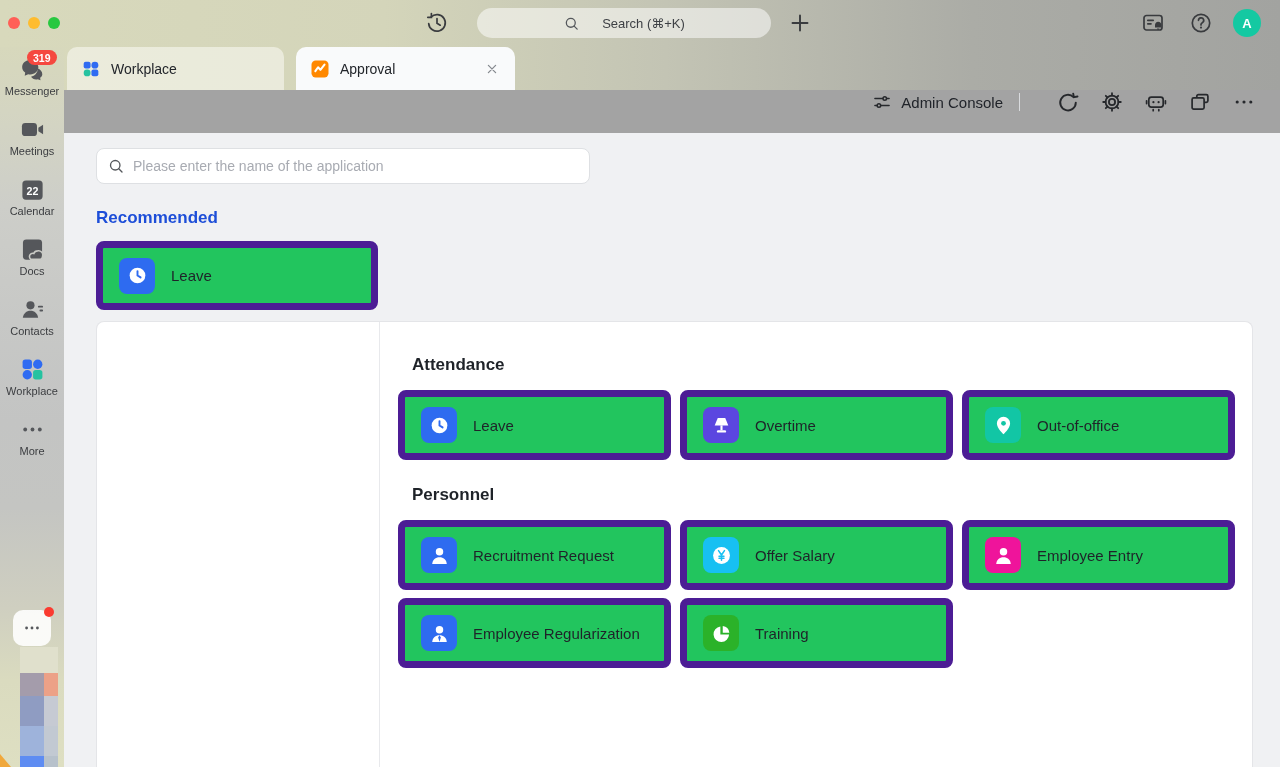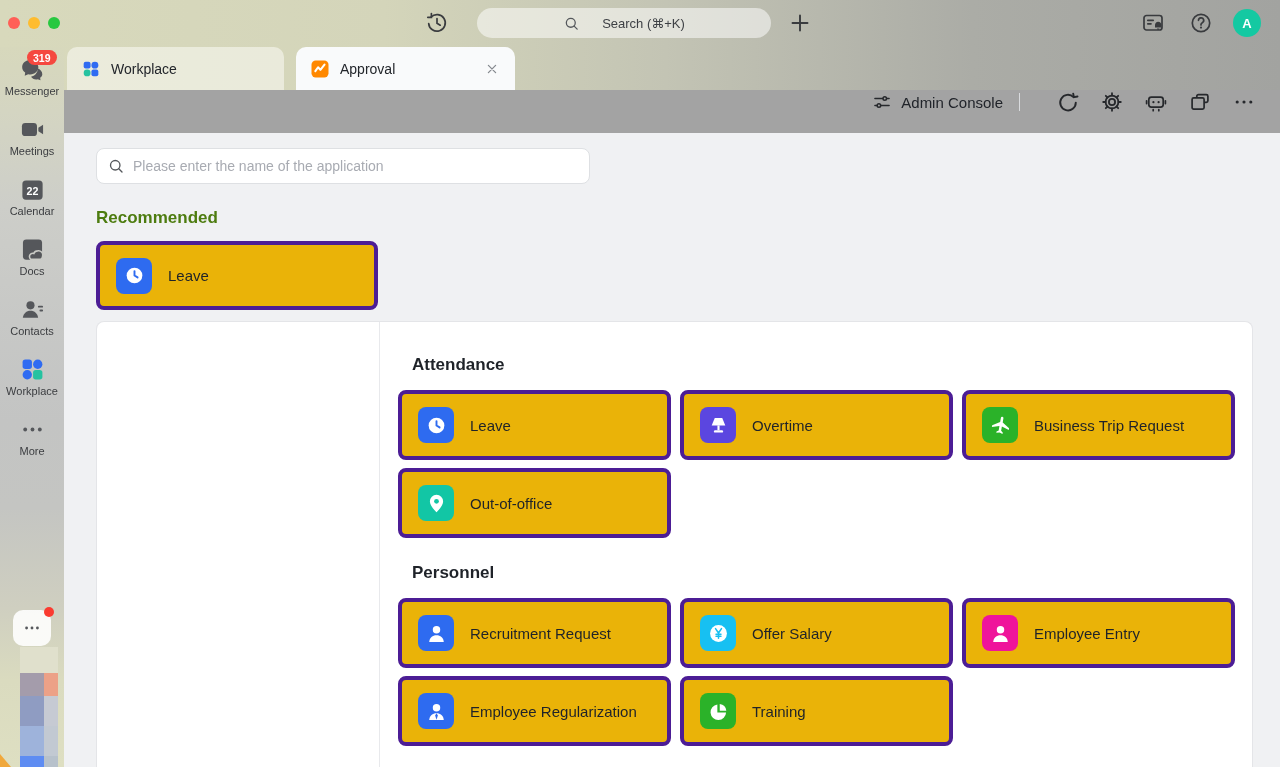--- a/index.html
+++ b/index.html
@@ -72,23 +72,23 @@
   .icon-btn{width:24px;height:24px;margin-left:20px;cursor:pointer}
   .icon-btn:first-of-type{margin-left:0}
 
   .content{padding:15px 27px 0 32px;height:calc(100% - 43px);box-sizing:border-box;overflow:hidden}
   .search-box{width:494px;height:36px;background:#fff;border:1px solid #dee0e3;border-radius:8px;
     display:flex;align-items:center;padding:0 10px;gap:6px;box-sizing:border-box}
   .search-box .ic{width:18px;height:18px;flex:none}
   .search-box input{border:none;outline:none;flex:1;font-size:14px;color:#1f2329;background:transparent;
     font-family:"Liberation Sans","DejaVu Sans",sans-serif}
   .search-box input::placeholder{color:#a8abb2}
-  .h-section{font-size:17px;font-weight:700;color:#4d7c0f;margin:23px 0 0;line-height:22px}
-
-  .app-card{background:#eab308;border:4px solid #4c1d95;border-radius:8px;display:flex;align-items:center;
+  .h-section{font-size:17px;font-weight:700;color:#1d4ed8;margin:23px 0 0;line-height:22px}
+
+  .app-card{background:#22c55e;border:7px solid #4c1d95;border-radius:8px;display:flex;align-items:center;
     padding:0 16px;gap:16px;box-sizing:border-box;cursor:pointer}
   .rec-card{width:282px;height:69px;margin-top:12px}
   .tile{width:36px;height:36px;border-radius:8px;flex:none;display:flex;align-items:center;justify-content:center}
   .tile svg{width:23px;height:23px}
   .app-label{font-size:15px;color:#1f2329;white-space:nowrap}
 
   .all-apps-panel{margin-top:11px;background:#fff;border:1px solid #e4e5e8;border-bottom:none;
     border-radius:8px 8px 0 0;display:flex;min-height:600px}
   .cat-col{width:283px;flex:none;border-right:1px solid #e8e9ec;padding:11px;box-sizing:border-box}
   .cat-item{height:36px;margin-bottom:8px;border-radius:6px;display:flex;align-items:center;
@@ -395,28 +395,20 @@
                   <span class="tile" style="background: rgb(91, 70, 224); color: rgb(91, 70, 224);">
                   <svg viewBox="0 0 24 24" fill="#fff">
                     <path d="M8.1 4.3h7.8l3.2 7.6H4.9z"></path>
                     <rect x="10.9" y="11.9" width="2.2" height="5"></rect>
                     <rect x="7.2" y="16.9" width="9.6" height="2.5" rx="1.25"></rect>
                   </svg>
                 </span>
                   <span class="app-label">Overtime</span>
                 </div>
               <div class="app-card">
-                  <span class="tile" style="background: rgb(43, 178, 41); color: rgb(43, 178, 41);">
-                  <svg viewBox="0 0 24 24" fill="#fff">
-                    <path transform="rotate(10 12 12)" d="M21.3 15v-1.8l-7.6-4.8V4.1a1.35 1.35 0 0 0-2.7 0v4.3L3.4 13.2V15l7.6-2.3v4.7l-2 1.5v1.4l3.3-.9 3.3.9v-1.4l-2-1.5v-4.7z"></path>
-                  </svg>
-                </span>
-                  <span class="app-label">Business Trip Request</span>
-                </div>
-              <div class="app-card">
                   <span class="tile" style="background: rgb(18, 198, 165); color: rgb(18, 198, 165);">
                   <svg viewBox="0 0 24 24">
                     <path d="M12 2.9a6.9 6.9 0 0 0-6.9 6.9c0 4.8 6.9 11.3 6.9 11.3s6.9-6.5 6.9-11.3A6.9 6.9 0 0 0 12 2.9z" fill="#fff"></path>
                     <circle cx="12" cy="9.7" r="2.5" fill="currentColor"></circle>
                   </svg>
                 </span>
                   <span class="app-label">Out-of-office</span>
                 </div>
             </div>
           </div>

